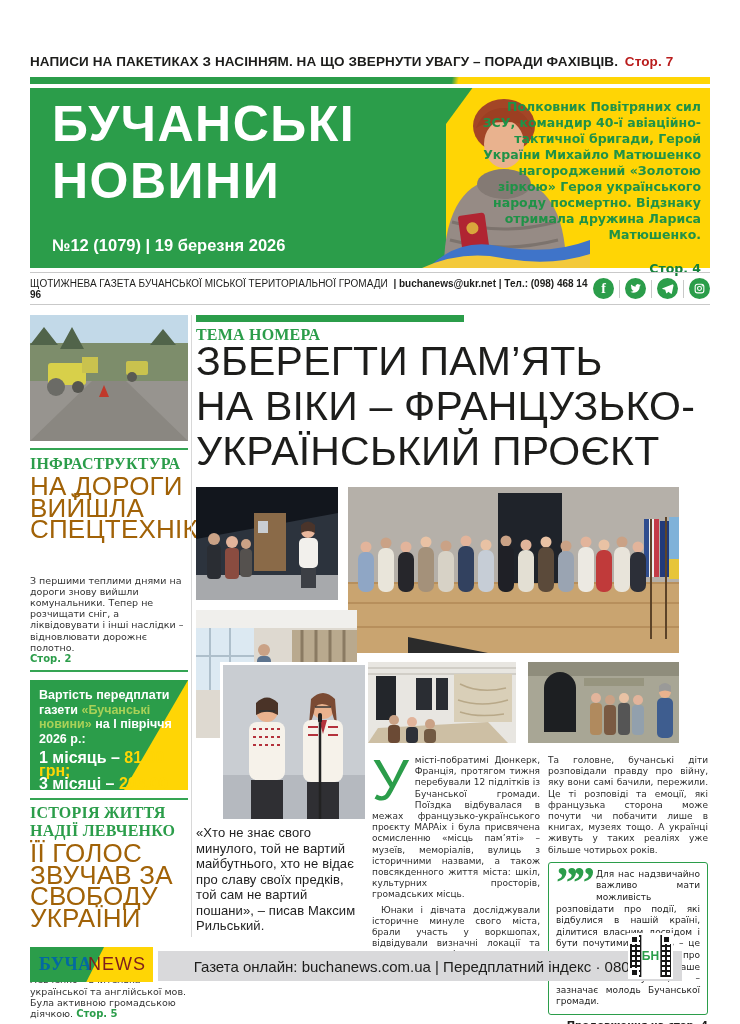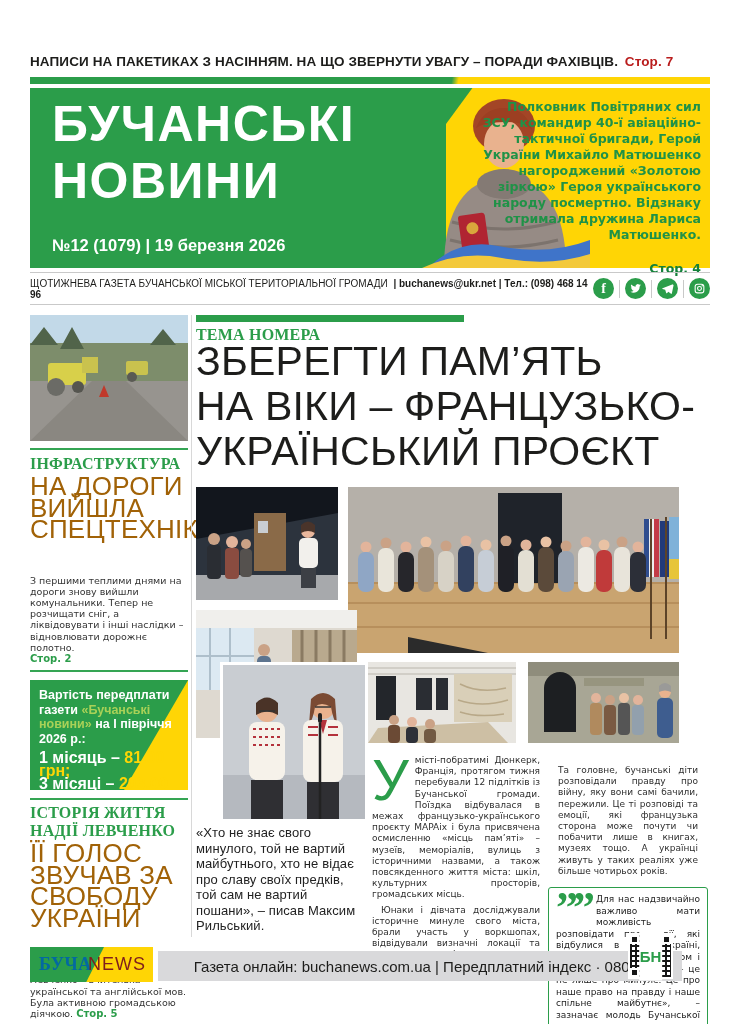--- a/index.html
+++ b/index.html
@@ -107,21 +107,21 @@
 
   
   .qr{position:absolute;left:628px;top:933px;width:45px;height:46px;background:#fff;
       padding:2px;box-sizing:border-box;z-index:5;}
   .qr-grid{position:relative;width:100%;height:100%;
       background:repeating-linear-gradient(90deg,#161616 0 2px,transparent 2px 5px),
                  repeating-linear-gradient(0deg,#161616 0 2px,#fff 2px 5px);}
   .qr i{position:absolute;width:9px;height:9px;background:#161616;box-shadow:inset 0 0 0 2px #fff;}
   .qr i.c1{left:2px;top:2px;} .qr i.c2{right:2px;top:2px;} .qr i.c3{left:2px;bottom:2px;}
   .qr-label{position:absolute;left:50%;top:50%;transform:translate(-50%,-50%);
-      background:#fff;color:#2b9d4a;font-weight:bold;font-size:15px;padding:16px 1px;
+      background:#fff;color:#2b9d4a;font-weight:bold;font-size:12px;padding:16px 1px;
       font-family:"Liberation Sans",sans-serif;}
 
   
   .footer{position:absolute;left:30px;top:945px;width:680px;height:40px;}
   .logo{position:absolute;left:0;top:2px;width:123px;height:35px;background:#ffd505;}
   .logo .gpart{position:absolute;left:0;top:0;width:74px;height:100%;background:#2b9d4a;
       clip-path:polygon(0 0,100% 0,76% 100%,0 100%);}
   .logo .t1{position:absolute;left:9px;top:7px;color:#0369a1;font-weight:bold;font-size:18px;
       font-family:Liberation Serif, serif;letter-spacing:.5px;}
   .logo .t2{position:absolute;right:7px;top:7px;color:#7f1d1d;font-size:18px;
@@ -450,21 +450,21 @@
 
       <div class="textrow">
         <div class="colA">
           <span>«Хто не знає свого минулого, той не вартий майбутнього, хто не відає про славу своїх предків, той сам не вартий пошани», – писав Максим Рильський.</span>
         </div>
         <div class="colB">
           <p><span class="drop">У</span><span>місті-побратимі Дюнкерк, Франція, протягом тижня перебували 12 підлітків із Бучанської громади. Поїздка відбувалася в межах французько-українського проєкту MAPAix і була присвячена осмисленню «місць пам’яті» – музеїв, меморіалів, вулиць з історичними назвами, а також повсякденного життя міста: шкіл, культурних просторів, громадських місць.</span></p>
           <p>Юнаки і дівчата досліджували історичне минуле свого міста, брали участь у воркшопах, відвідували визначні локації та працювали над ідеями створення нових місць пам’яті.</p>
         </div>
         <div class="colC">
-          <p style="margin:10px;">Та головне, бучанські діти розповідали правду про війну, яку вони самі бачили, пережили. Це ті розповіді та емоції, які французька сторона може почути чи побачити лише в книгах, музеях тощо. А українці живуть у таких реаліях уже більше чотирьох років.</p>
+          <p style="margin:0;">Та головне, бучанські діти розповідали правду про війну, яку вони самі бачили, пережили. Це ті розповіді та емоції, які французька сторона може почути чи побачити лише в книгах, музеях тощо. А українці живуть у таких реаліях уже більше чотирьох років.</p>
           <div class="pullquote">
             <span class="qmark">””</span>
             <span>Для нас надзвичайно важливо мати можливість розповідати про події, які відбулися в нашій країні, ділитися власним досвідом і бути почутими. Пам’ять – це не лише про минуле. Це про наше право на правду і наше спільне майбутнє», – зазначає молодь Бучанської громади.</span>
           </div>
           <div class="continuation">Продовження на стор. 4</div>
         </div>
       </div>
     </div>
   </div>
 

